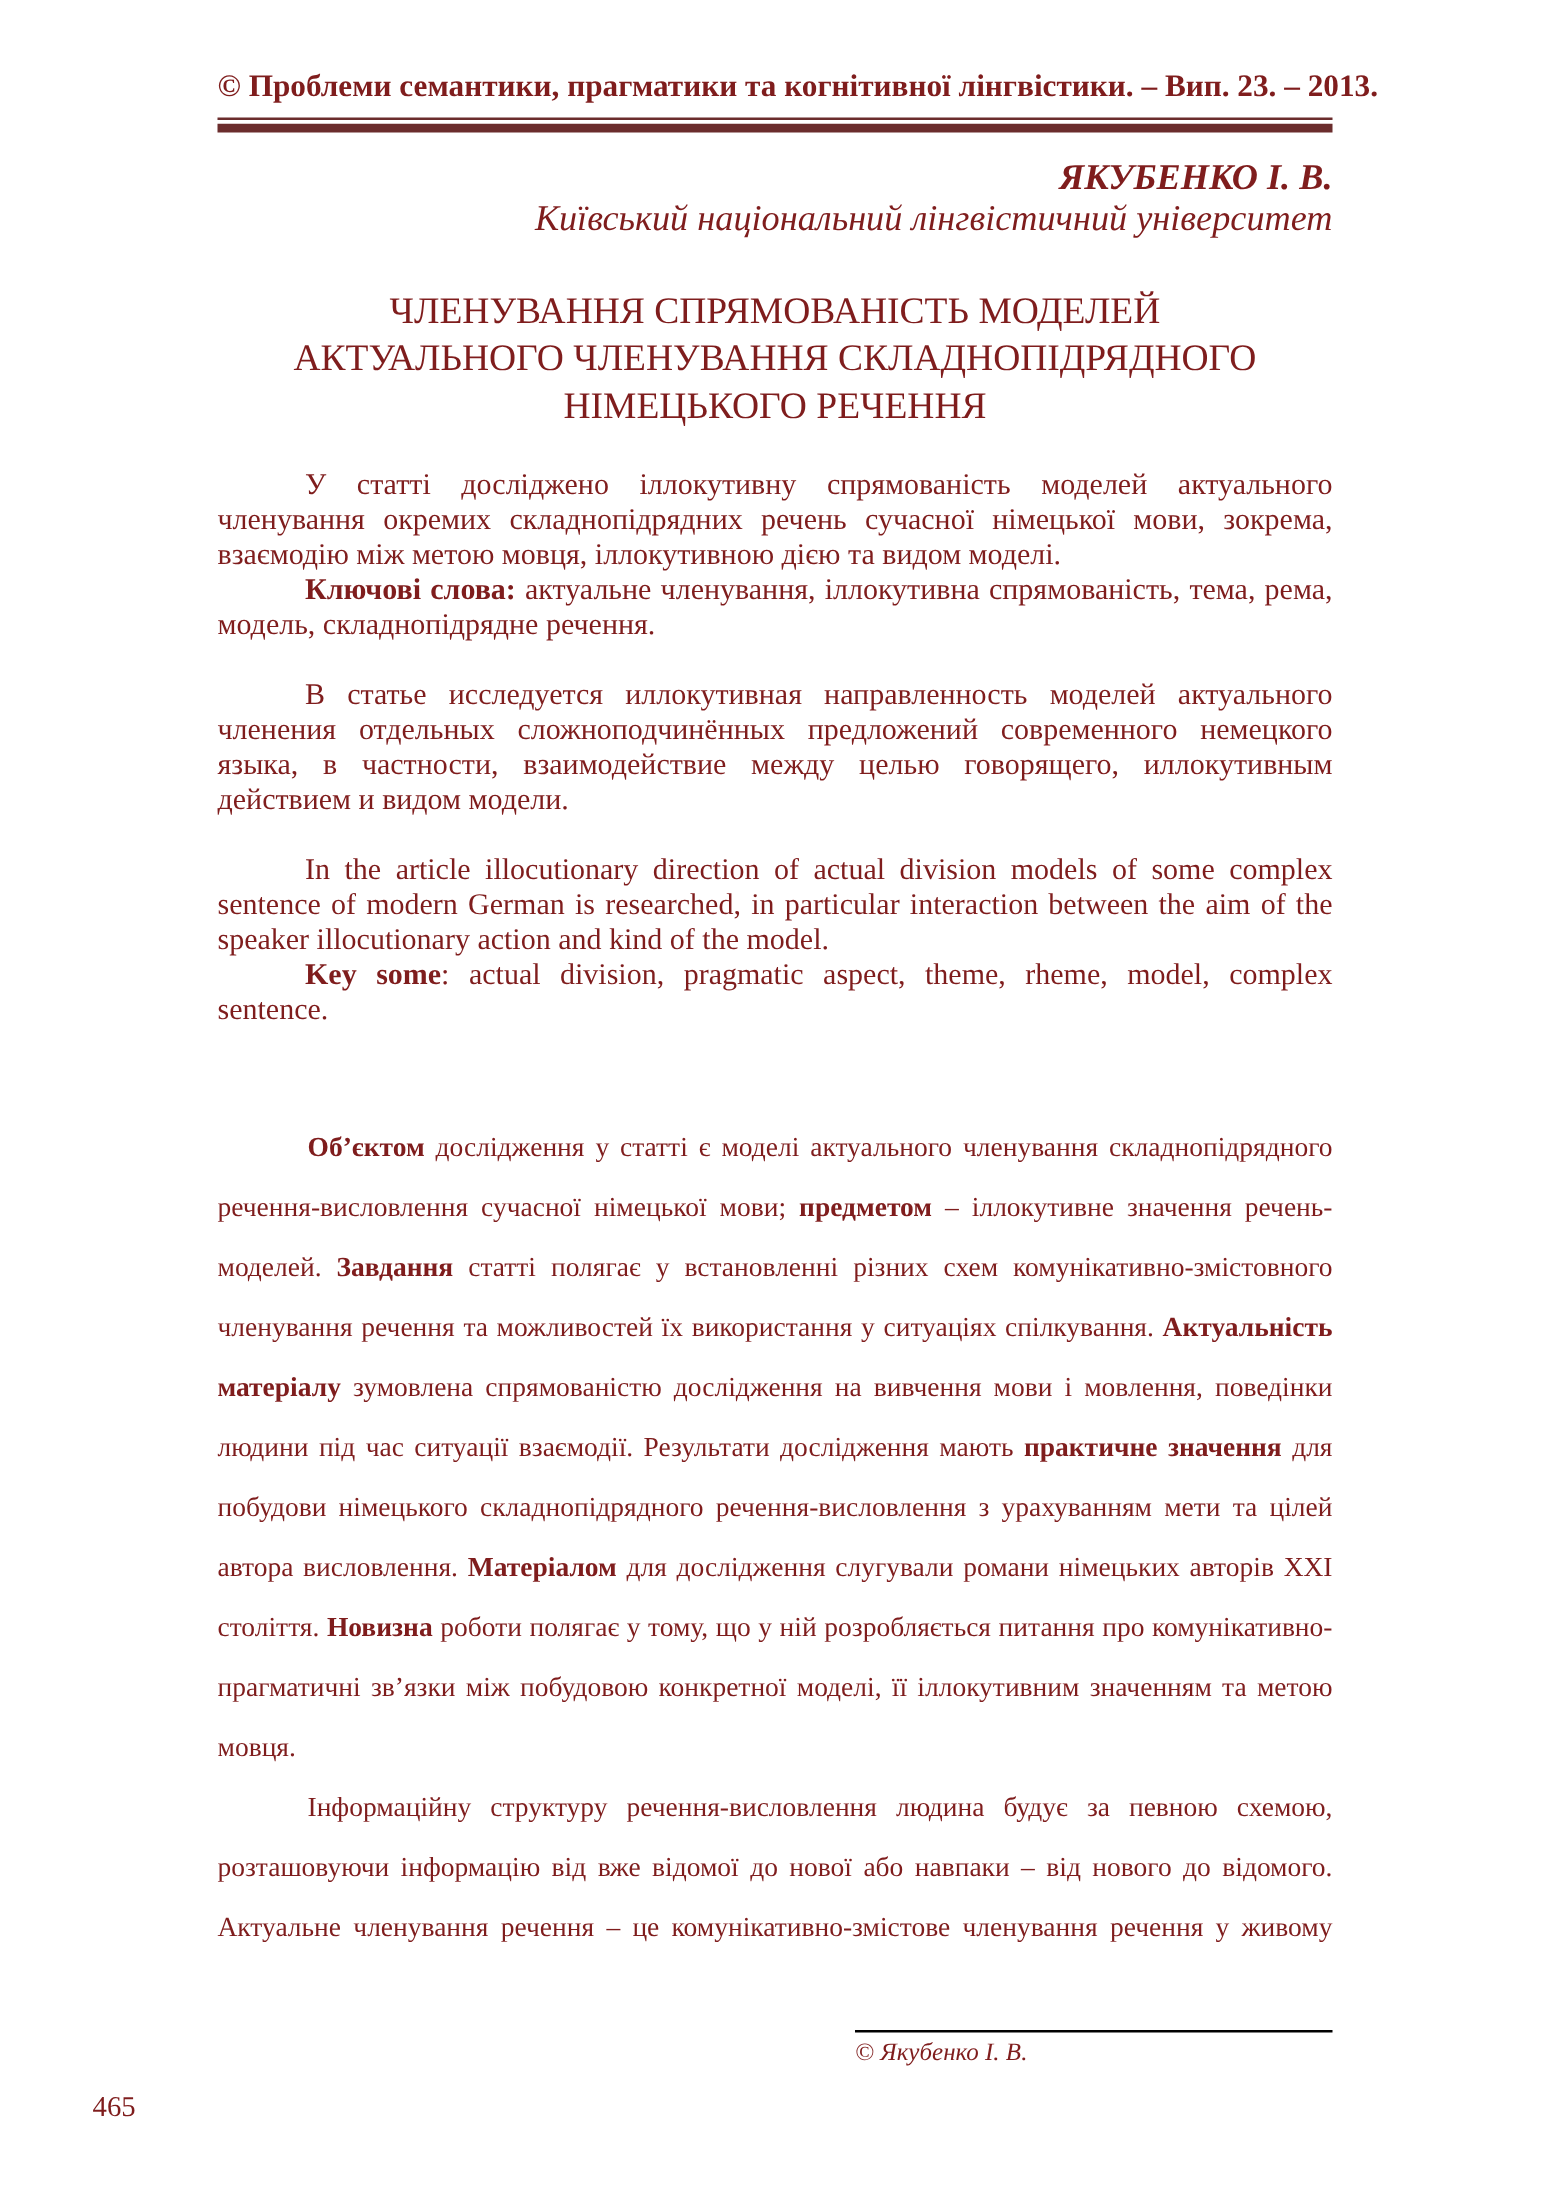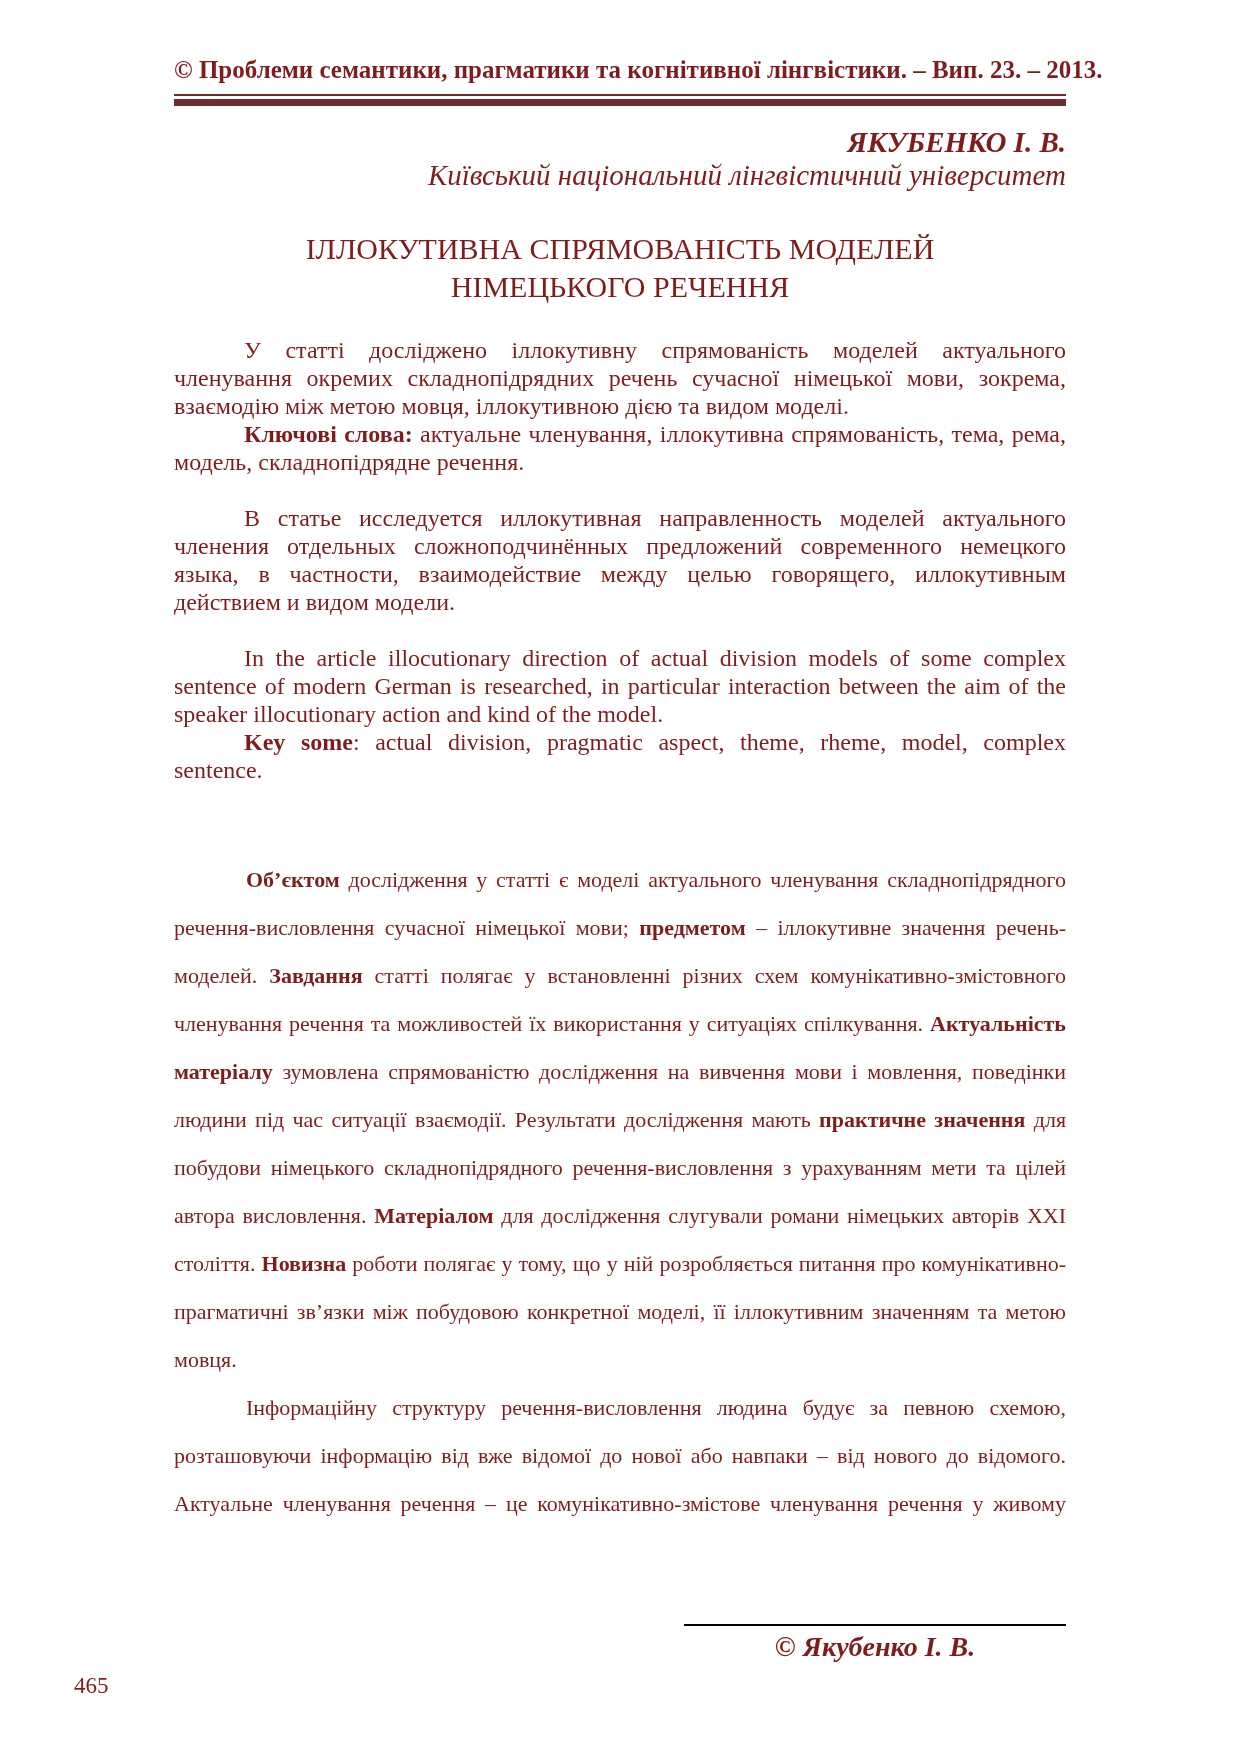--- a/index.html
+++ b/index.html
@@ -65,24 +65,24 @@
   .body-text p { margin: 0; text-indent: 72px; }
   .body-text p.stretch-last { text-align-last: justify; }
 
   .footer-sign {
     position: absolute;
     right: 100px;
     top: 1621px;
     width: 382px;
     border-top: 2px solid #000000;
     padding-top: 5px;
-    text-align: center;
-    font-size: 28px;
+    text-align: left;
+    font-size: 20px;
     font-style: italic;
-    font-weight: bold;
+    font-weight: normal;
   }
   .page-number {
     position: absolute;
     left: 0; right: 0;
     top: 1670px;
     font-size: 23px;
   }
 </style>
 </head>
 <body>
@@ -93,21 +93,22 @@
     <div class="journal-header">© Проблеми семантики, прагматики та когнітивної лінгвістики. – Вип. 23. – 2013.</div>
 
     <div class="header-rule"></div>
 
     <div class="author-block">
       <div class="author-name">ЯКУБЕНКО І. В.</div>
       <div class="author-affiliation">Київський національний лінгвістичний університет</div>
     </div>
 
     <h1 class="article-title">
-      <div class="title-line">ІЛЛОКУТИВНА СПРЯМОВАНІСТЬ МОДЕЛЕЙ</div>
+      <div class="title-line">ЧЛЕНУВАННЯ СПРЯМОВАНІСТЬ МОДЕЛЕЙ</div>
+      <div class="title-line">АКТУАЛЬНОГО ЧЛЕНУВАННЯ СКЛАДНОПІДРЯДНОГО</div>
       <div class="title-line">НІМЕЦЬКОГО РЕЧЕННЯ</div>
     </h1>
 
     <section class="abstracts">
       <p>У статті досліджено іллокутивну спрямованість моделей актуального членування окремих складнопідрядних речень сучасної німецької мови, зокрема, взаємодію між метою мовця, іллокутивною дією та видом моделі.</p>
       <p><b>Ключові слова:</b><span> актуальне членування, іллокутивна спрямованість, тема, рема, модель, складнопідрядне речення.</span></p>
 
       <p class="gap">В статье исследуется иллокутивная направленность моделей актуального членения отдельных сложноподчинённых предложений современного немецкого языка, в частности, взаимодействие между целью говорящего, иллокутивным действием и видом модели.</p>
 
       <p class="gap">In the article illocutionary direction of actual division models of some complex sentence of modern German is researched, in particular interaction between the aim of the speaker illocutionary action and kind of the model.</p>

